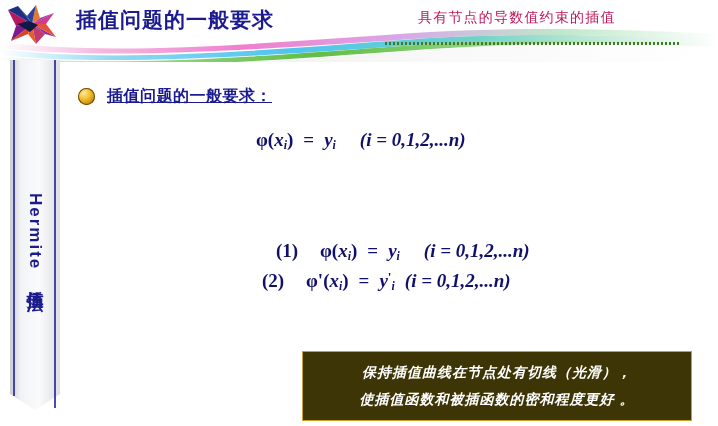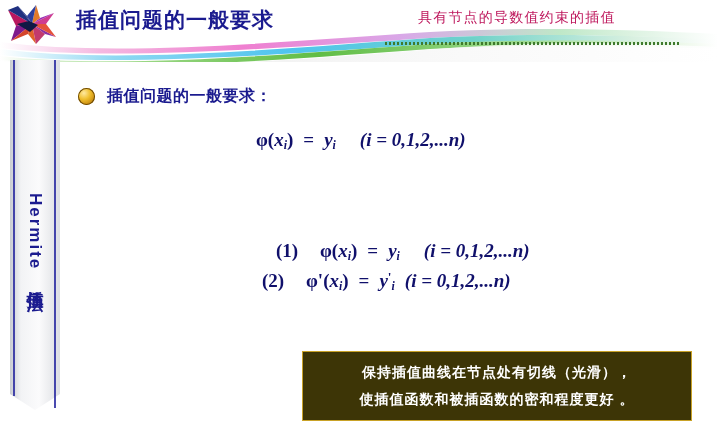--- a/index.html
+++ b/index.html
@@ -90,20 +90,21 @@
     background:
       radial-gradient(circle at 35% 30%, #ffe9a0 0%, #f0bf2e 38%, #c98c10 72%, #7a5207 100%);
     box-shadow: 0 0 0 1px #6d4a06 inset;
     flex: none;
   }
   .bullet-text {
     font-size: 16px;
     font-weight: bold;
     color: #1b1b8f;
     letter-spacing: 0.5px;
+    text-decoration: underline;
   }
   #bullet-1 { left: 78px; top: 86px; }
   #bullet-2 { left: 78px; top: 191px; }
 
   
   .formula {
     position: absolute;
     color: #10106b;
     font-family: "Liberation Serif", "DejaVu Serif", serif;
     font-size: 19px;
@@ -139,20 +140,21 @@
     align-items: center;
     justify-content: center;
     gap: 9px;
   }
   .conclusion-line {
     color: #ffffff;
     font-size: 14px;
     font-weight: bold;
     letter-spacing: 1px;
     white-space: nowrap;
+    font-style: italic;
   }
 </style>
 </head>
 <body>
 
 <div id="slide">
 
   <div id="header-band">
 
     <svg class="wave" viewBox="0 0 718 44" preserveAspectRatio="none">

